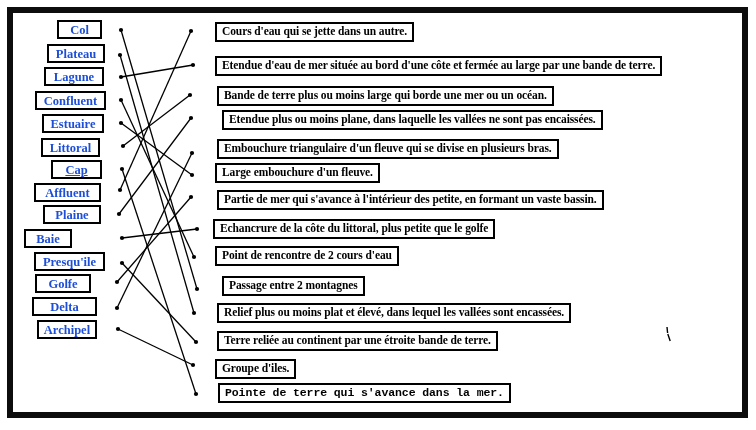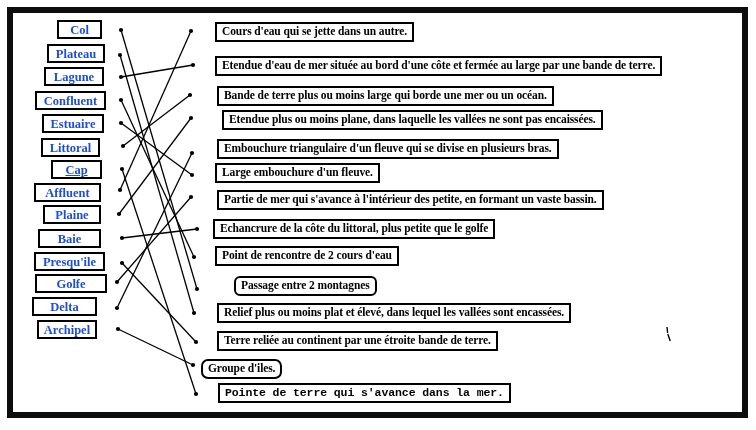--- a/index.html
+++ b/index.html
@@ -60,40 +60,40 @@
   <div id="terms">
       <div class="term-box" style="top: 20px; left: 57px; width: 45px;">Col</div>
       <div class="term-box" style="top: 44px; left: 47px; width: 58px;">Plateau</div>
       <div class="term-box" style="top: 67px; left: 44px; width: 60px;">Lagune</div>
       <div class="term-box" style="top: 91px; left: 35px; width: 71px;">Confluent</div>
       <div class="term-box" style="top: 114px; left: 42px; width: 62px;">Estuaire</div>
       <div class="term-box" style="top: 138px; left: 41px; width: 59px;">Littoral</div>
       <div class="term-box" style="top: 160px; left: 51px; width: 51px; text-decoration: underline;">Cap</div>
       <div class="term-box" style="top: 183px; left: 34px; width: 67px;">Affluent</div>
       <div class="term-box" style="top: 205px; left: 43px; width: 58px;">Plaine</div>
-      <div class="term-box" style="top: 229px; left: 38px; width: 63px;">Baie</div>
+      <div class="term-box" style="top: 229px; left: 24px; width: 48px;">Baie</div>
       <div class="term-box" style="top: 252px; left: 34px; width: 71px;">Presqu'ile</div>
-      <div class="term-box" style="top: 274px; left: 35px; width: 72px;">Golfe</div>
+      <div class="term-box" style="top: 274px; left: 35px; width: 56px;">Golfe</div>
       <div class="term-box" style="top: 297px; left: 32px; width: 65px;">Delta</div>
       <div class="term-box" style="top: 320px; left: 37px; width: 60px;">Archipel</div>
     </div>
   <div id="defs">
       <div class="def-box" style="top: 22px; left: 215px;">Cours d'eau qui se jette dans un autre.</div>
       <div class="def-box" style="top: 56px; left: 215px;">Etendue d'eau de mer située au bord d'une côte et fermée au large par une bande de terre.</div>
       <div class="def-box" style="top: 86px; left: 217px;">Bande de terre plus ou moins large qui borde une mer ou un océan.</div>
       <div class="def-box" style="top: 110px; left: 222px;">Etendue plus ou moins plane, dans laquelle les vallées ne sont pas encaissées.</div>
       <div class="def-box" style="top: 139px; left: 217px;">Embouchure triangulaire d'un fleuve qui se divise en plusieurs bras.</div>
       <div class="def-box" style="top: 163px; left: 215px;">Large embouchure d'un fleuve.</div>
       <div class="def-box" style="top: 190px; left: 217px;">Partie de mer qui s'avance à l'intérieur des petite, en formant un vaste bassin.</div>
       <div class="def-box" style="top: 219px; left: 213px;">Echancrure de la côte du littoral, plus petite que le golfe</div>
       <div class="def-box" style="top: 246px; left: 215px;">Point de rencontre de 2 cours d'eau</div>
-      <div class="def-box" style="top: 276px; left: 234px; border-radius: 6px;">Passage entre 2 montagnes</div>
+      <div class="def-box" style="top: 276px; left: 222px;">Passage entre 2 montagnes</div>
       <div class="def-box" style="top: 303px; left: 217px;">Relief plus ou moins plat et élevé, dans lequel les vallées sont encassées.</div>
       <div class="def-box" style="top: 331px; left: 217px;">Terre reliée au continent par une étroite bande de terre.</div>
-      <div class="def-box" style="top: 359px; left: 201px; border-radius: 7px;">Groupe d'iles.</div>
+      <div class="def-box" style="top: 359px; left: 215px;">Groupe d'iles.</div>
       <div class="def-box" style="top: 383px; left: 218px; font-family: Liberation Mono, monospace;">Pointe de terre qui s'avance dans la mer.</div>
     </div>
   <svg class="lines" id="lineLayer" viewBox="0 0 756 430" xmlns="http://www.w3.org/2000/svg">
       <line x1="121" y1="30" x2="197" y2="289" stroke="#000" stroke-width="1.3"></line>
       <circle cx="121" cy="30" r="2.1" fill="#000"></circle>
       <circle cx="197" cy="289" r="2.1" fill="#000"></circle>
       <line x1="120" y1="55" x2="194" y2="313" stroke="#000" stroke-width="1.3"></line>
       <circle cx="120" cy="55" r="2.1" fill="#000"></circle>
       <circle cx="194" cy="313" r="2.1" fill="#000"></circle>
       <line x1="121" y1="77" x2="193" y2="65" stroke="#000" stroke-width="1.3"></line>

